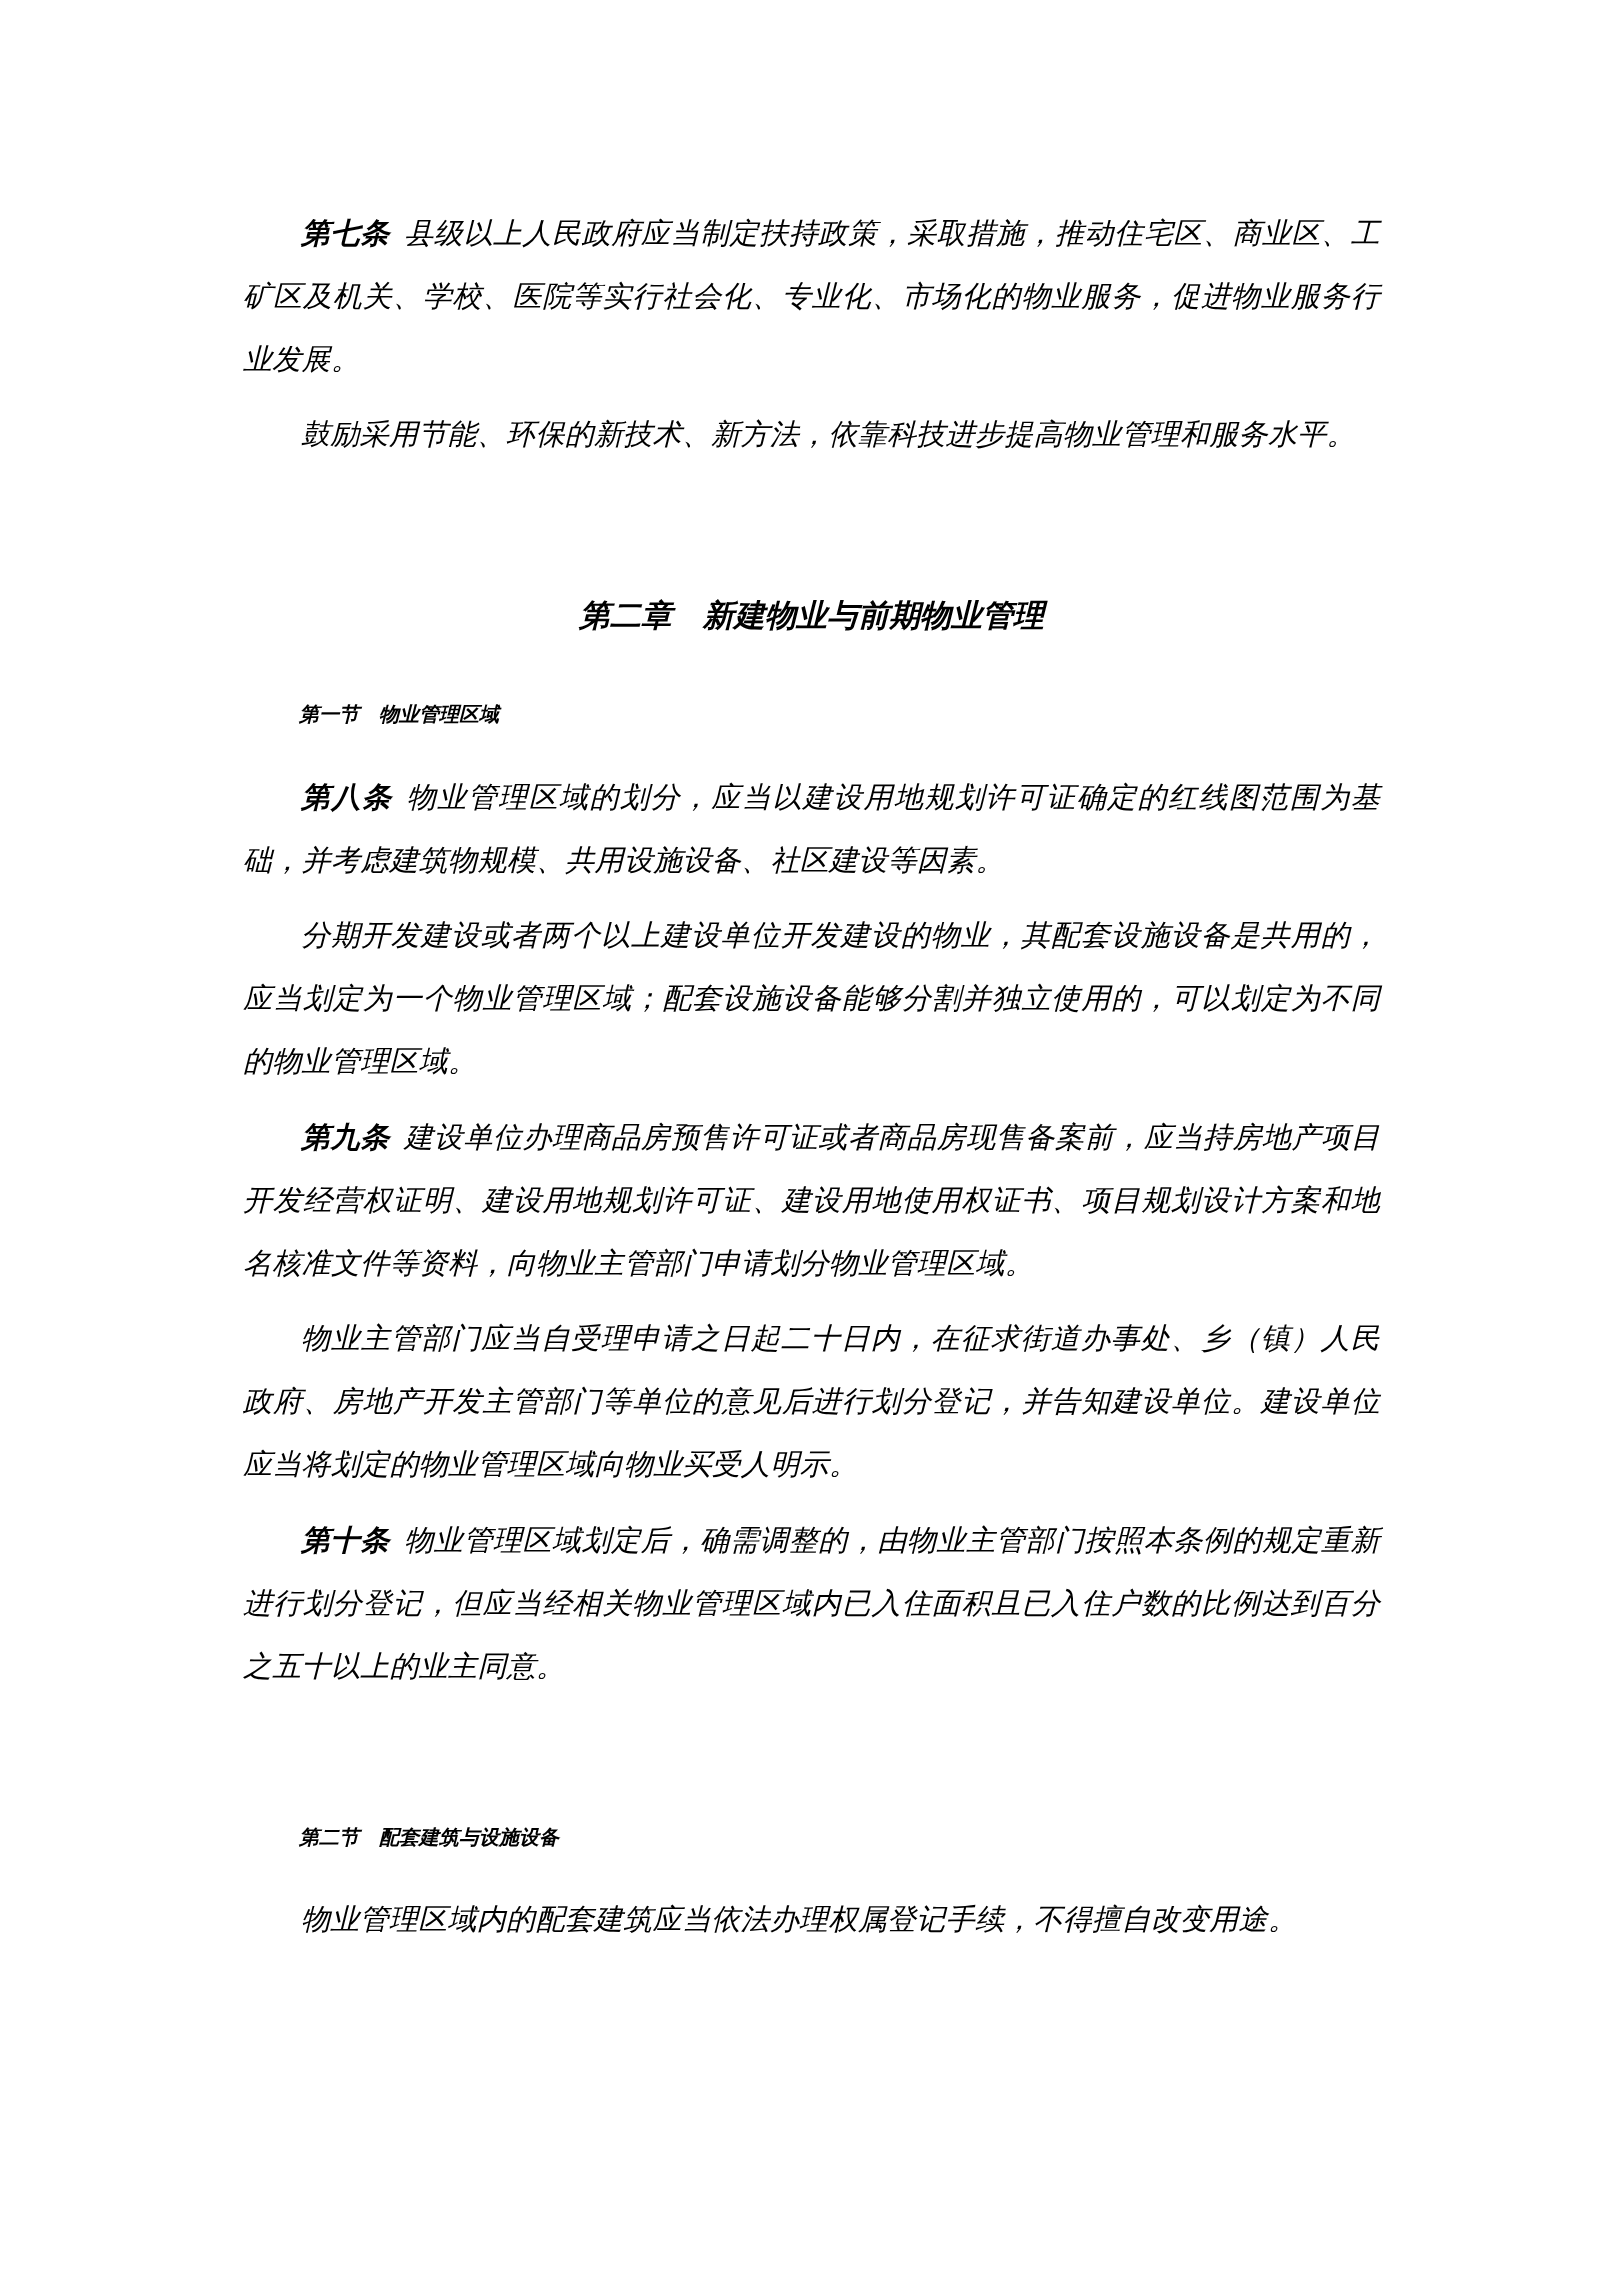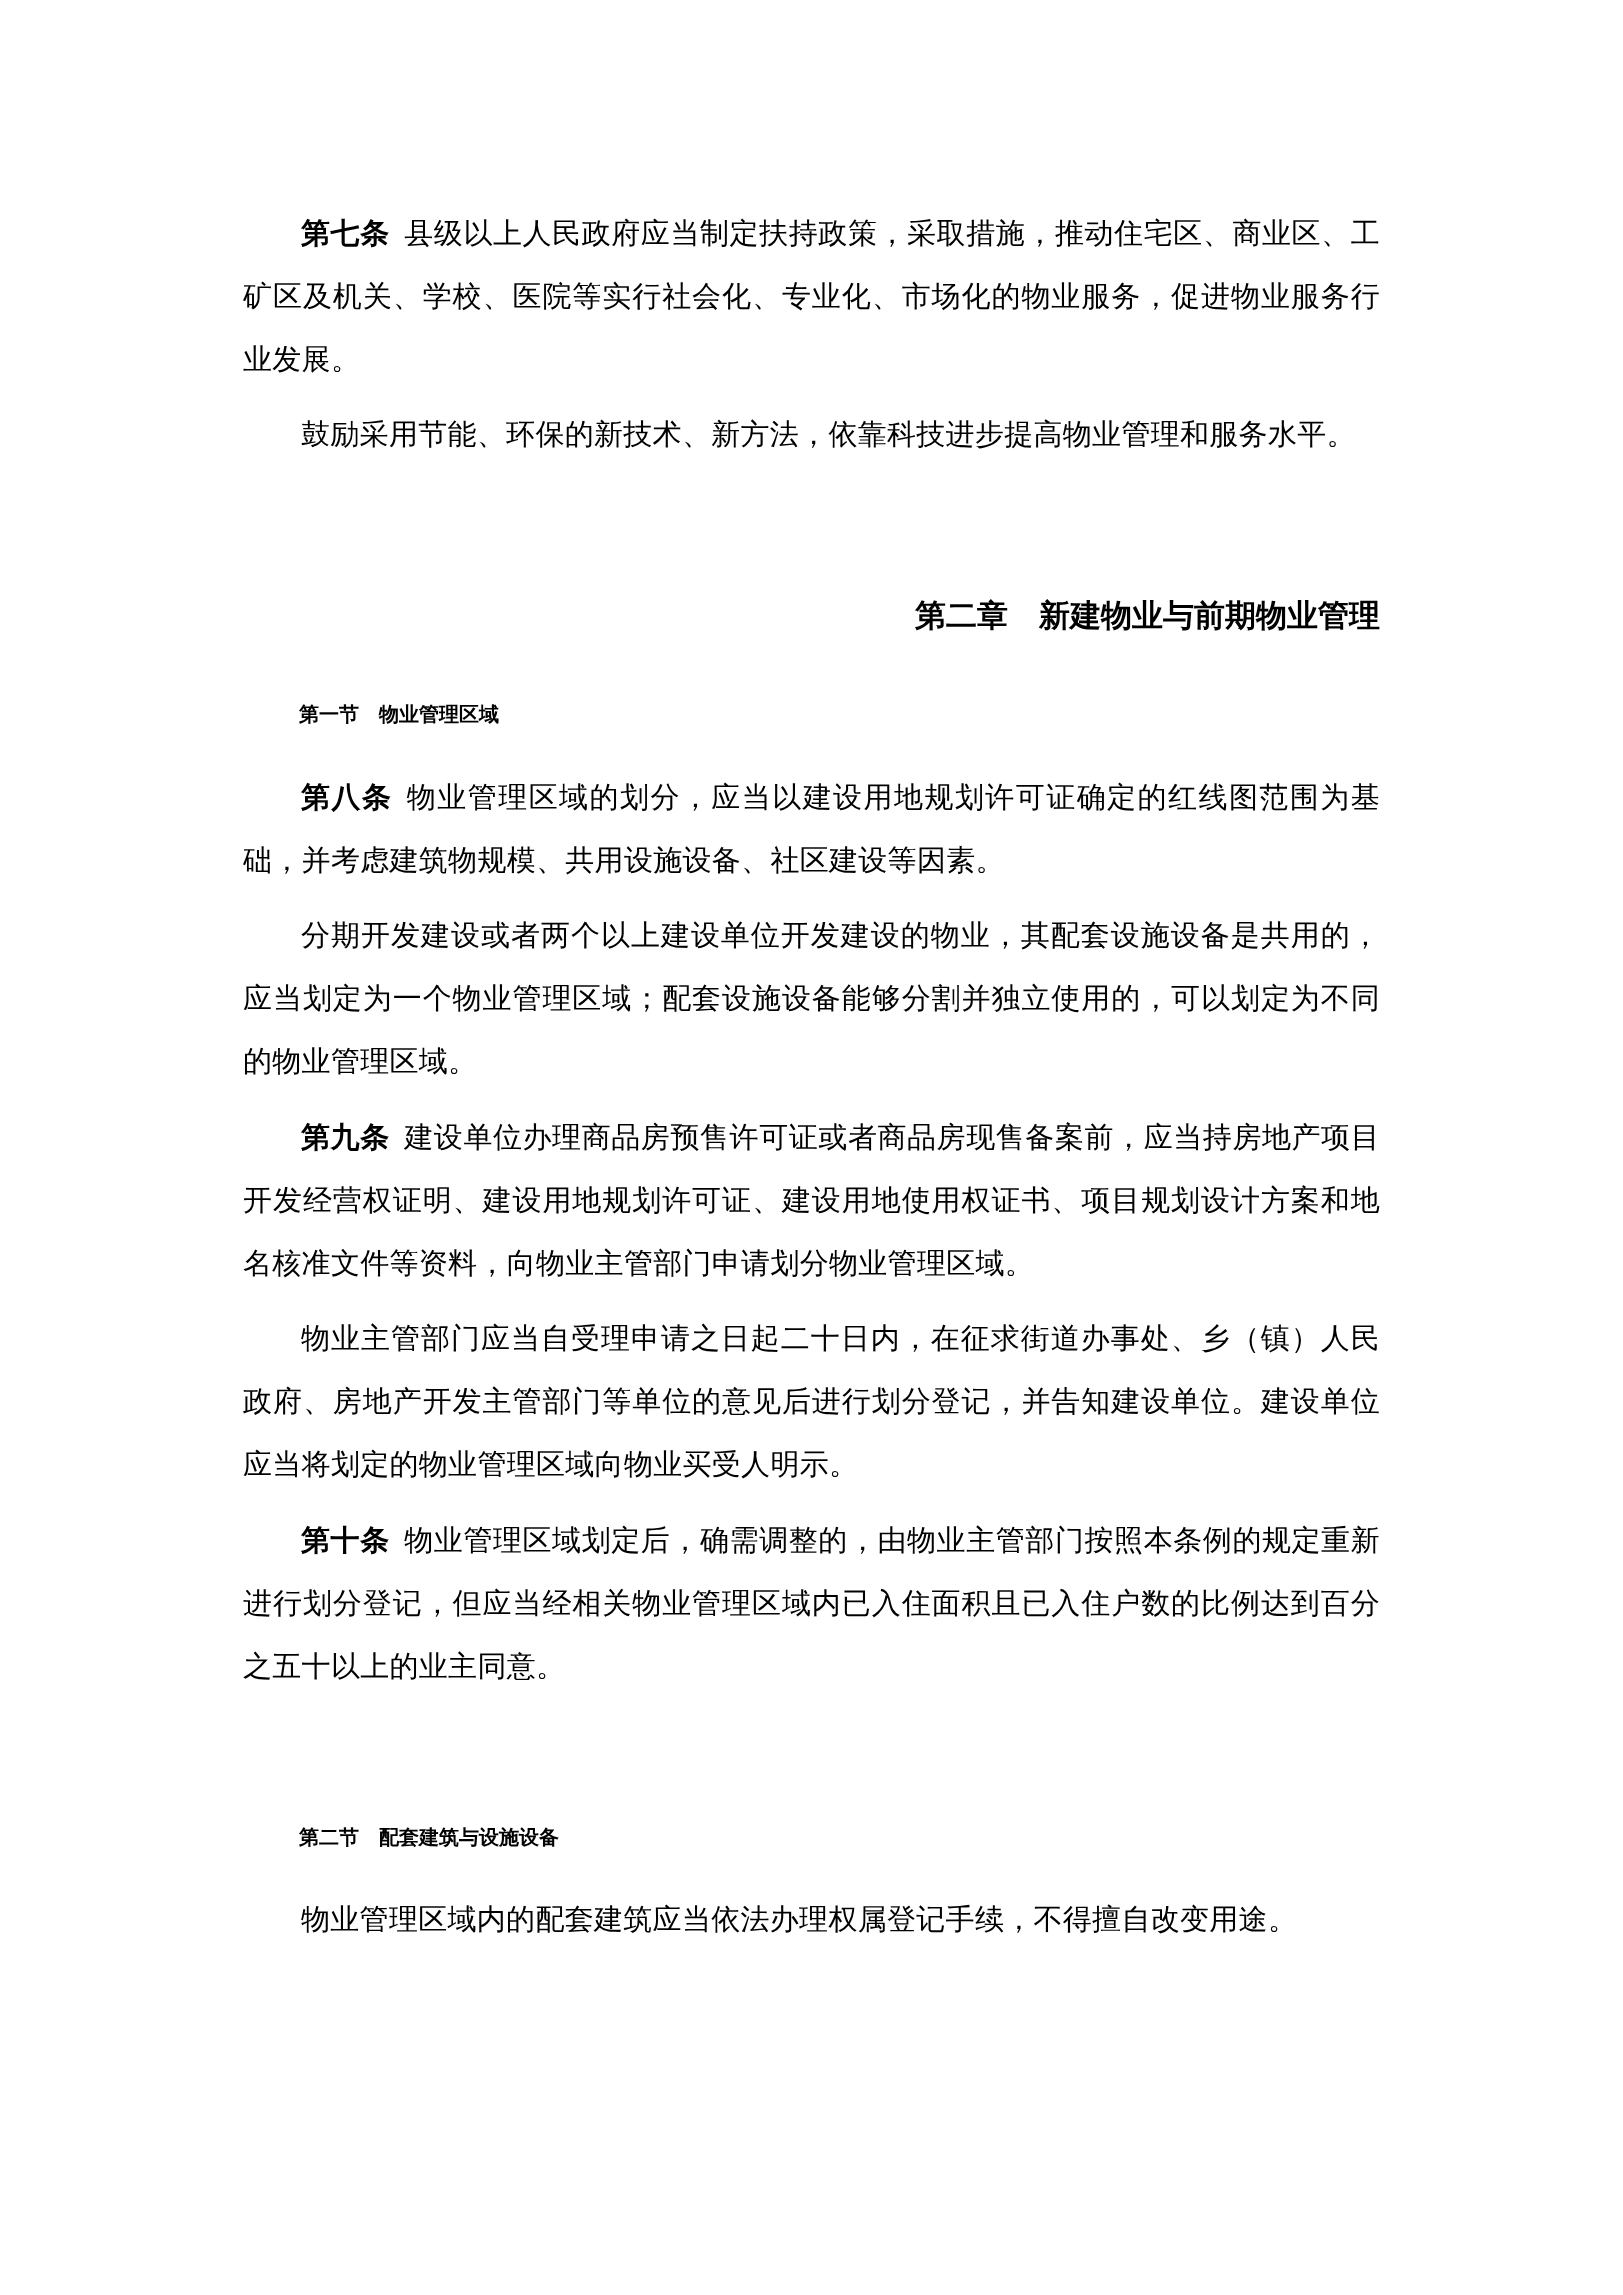--- a/index.html
+++ b/index.html
@@ -11,40 +11,41 @@
   .page {
     position: relative;
     width: 1623px;
     height: 2295px;
     background: #ffffff;
     color: #000000;
     box-sizing: border-box;
     padding: 202px 243px 0 243px;
     overflow: hidden;
     font-family: "Liberation Serif", "DejaVu Serif", serif;
+    font-style: italic;
   }
   .para {
     margin: 0 0 12.4px 0;
     font-size: 29px;
     line-height: 63px;
     text-align: justify;
     text-justify: inter-ideograph;
     text-indent: 58px;
     letter-spacing: 0.3px;
   }
   .article-label {
     font-weight: bold;
     margin-right: 0.5em;
   }
   .chapter-heading {
     margin: 118px 0 16.4px 0;
     font-size: 31px;
     font-weight: bold;
     line-height: 63px;
-    text-align: right;
+    text-align: center;
   }
   .section-heading {
     margin: 36px 0 19.6px 0;
     font-size: 20px;
     font-weight: bold;
     line-height: 63px;
     padding-left: 56px;
     text-align: left;
   }
   .section-heading.spaced {

